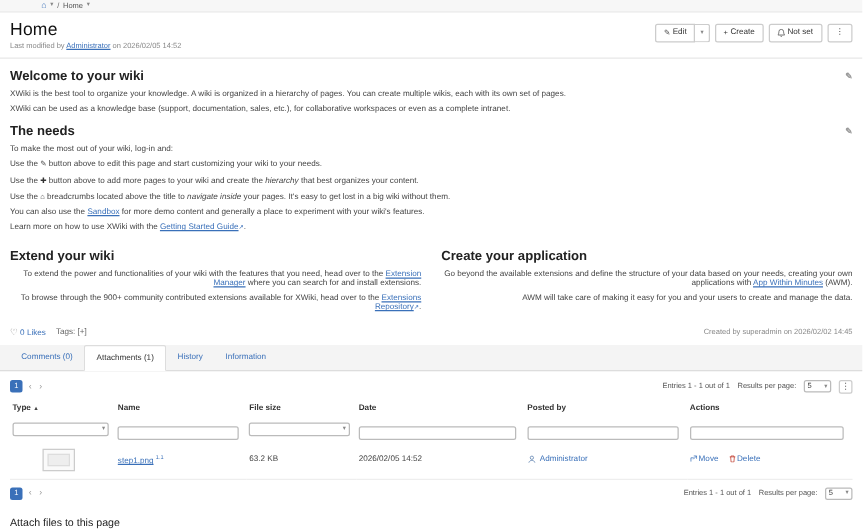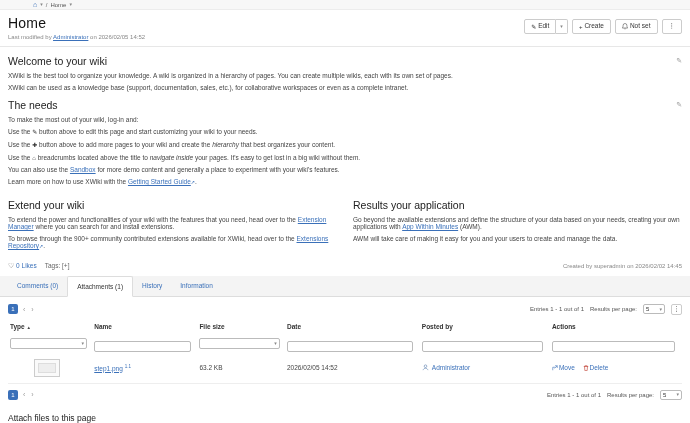--- a/index.html
+++ b/index.html
@@ -22,29 +22,29 @@
   .btn-group { display:flex; }
   .btn { font-size:6.5px; color:#333; background:#fff; border:1px solid #ccc;
     border-radius:2px; padding:3px 6px; display:flex; align-items:center; gap:2px;
     cursor:pointer; line-height:1; white-space:nowrap; }
   .btn-group .btn:first-child { border-radius:2px 0 0 2px; }
   .btn-group .btn:last-child { border-radius:0 2px 2px 0; border-left:none; padding:3px 4px; }
   .glyph { font-size:6px; line-height:1; }
 
   
   .content { padding:0 8px; }
-  h2.section { font-size:10.5px; font-weight:400; color:#222; margin-top:8px; margin-bottom:3px;
+  h2.section { font-size:10.5px; font-weight:700; color:#222; margin-top:8px; margin-bottom:3px;
     display:flex; justify-content:space-between; align-items:center; }
   .section-edit { color:#999; font-size:7px; cursor:pointer; text-decoration:none; }
   p.body { font-size:6.5px; line-height:1.1; color:#444; margin:5px 0; }
   .ital { font-style:italic; }
   .inline-icon { font-size:6px; color:#333; }
   .ext { font-size:5px; color:#3a70b9; text-decoration:none; }
 
-  .two-col { display:flex; gap:16px; }
+  .two-col { display:flex; gap:16px;text-align:right; }
   .two-col > div { flex:1; }
 
   
   .meta-row { display:flex; justify-content:space-between; align-items:center; margin:7px 0 6px 0; }
   .meta-left { display:flex; align-items:center; gap:8px; font-size:6.5px; }
   .heart { color:#666; font-size:7px; }
   .tags { color:#666; }
   .created-by { font-size:6px; color:#888; }
 
   
@@ -190,21 +190,21 @@
         <a>Extension Manager</a>
         <span>where you can search for and install extensions.</span>
       </p>
       <p class="body">
         <span>To browse through the 900+ community contributed extensions available for XWiki, head over to the</span>
         <a>Extensions Repository</a><span class="ext">↗</span><span>.</span>
       </p>
     </div>
     <div>
       <h2 class="section">
-        <span>Results your application</span>
+        <span>Create your application</span>
       </h2>
       <p class="body">
         <span>Go beyond the available extensions and define the structure of your data based on your needs, creating your own applications with</span>
         <a>App Within Minutes</a>
         <span>(AWM).</span>
       </p>
       <p class="body">AWM will take care of making it easy for you and your users to create and manage the data.</p>
     </div>
   </div>
 

